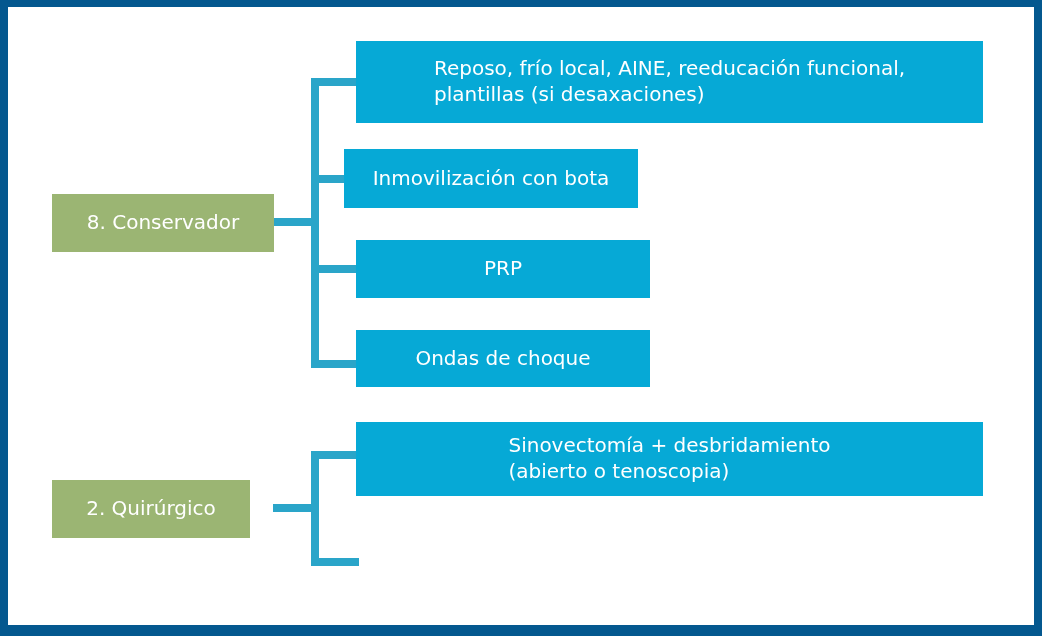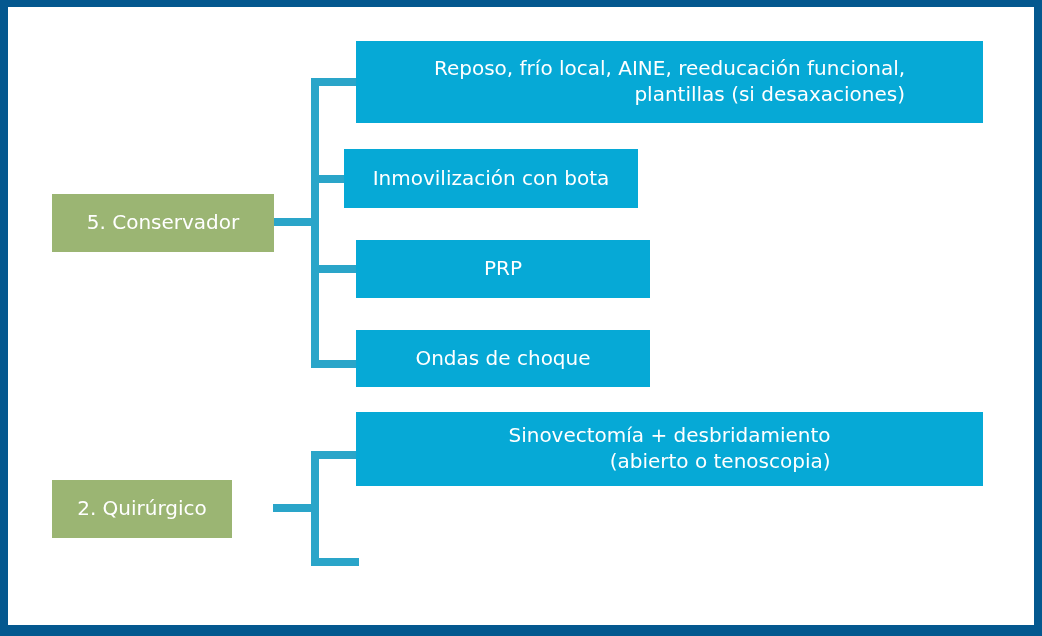--- a/index.html
+++ b/index.html
@@ -34,21 +34,21 @@
     position: absolute;
     background: #2aa5c9;
   }
 
   
   .node {
     position: absolute;
     display: flex;
     align-items: center;
     justify-content: center;
-    text-align: right;
+    text-align: left;
     color: #ffffff;
     box-sizing: border-box;
     padding: 20px 10px;
     line-height: 1.28;
     white-space: pre-line;
   }
   .node-green {
     background: #9bb573;
     font-size: 20px;
   }
@@ -72,35 +72,35 @@
 
   <div class="conn" style="left:273px; top:218px; width:46px; height:8px;"></div>
 
   <div class="conn" style="left:311px; top:78px; width:8px; height:290px;"></div>
 
   <div class="conn" style="left:311px; top:78px; width:48px; height:8px;"></div>
   <div class="conn" style="left:311px; top:175px; width:48px; height:8px;"></div>
   <div class="conn" style="left:311px; top:265px; width:48px; height:8px;"></div>
   <div class="conn" style="left:311px; top:360px; width:48px; height:8px;"></div>
 
-  <div class="node node-green" style="left:52px; top:194px; width:222px; height:58px;">5. Conservador</div>
+  <div class="node node-green" style="left:52px; top:194px; width:222px; height:58px;">8. Conservador</div>
 
   <div class="node node-blue two-line" style="left:356px; top:41px; width:627px; height:82px;">Reposo, frío local, AINE, reeducación funcional,
 plantillas (si desaxaciones)</div>
 
   <div class="node node-blue" style="left:344px; top:149px; width:294px; height:59px;">Inmovilización con bota</div>
 
   <div class="node node-blue" style="left:356px; top:240px; width:294px; height:58px;">PRP</div>
 
   <div class="node node-blue" style="left:356px; top:330px; width:294px; height:57px;">Ondas de choque</div>
 
   <div class="conn" style="left:273px; top:504px; width:46px; height:8px;"></div>
   <div class="conn" style="left:311px; top:451px; width:8px; height:115px;"></div>
   <div class="conn" style="left:311px; top:451px; width:48px; height:8px;"></div>
   <div class="conn" style="left:311px; top:558px; width:48px; height:8px;"></div>
 
-  <div class="node node-green" style="left:52px; top:480px; width:180px; height:58px;">2. Quirúrgico</div>
+  <div class="node node-green" style="left:52px; top:480px; width:198px; height:58px;">2. Quirúrgico</div>
 
-  <div class="node node-blue two-line" style="left:356px; top:412px; width:627px; height:74px;">Sinovectomía + desbridamiento
+  <div class="node node-blue two-line" style="left:356px; top:422px; width:627px; height:74px;">Sinovectomía + desbridamiento
 (abierto o tenoscopia)</div>
 
 
 </div>
 
 </body></html>

